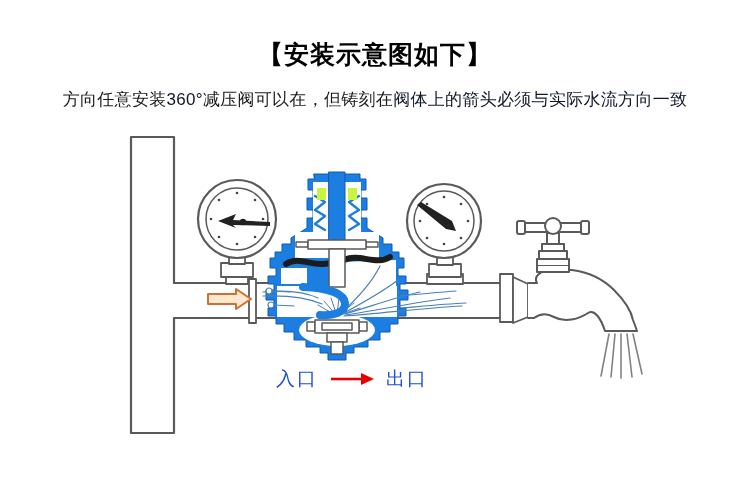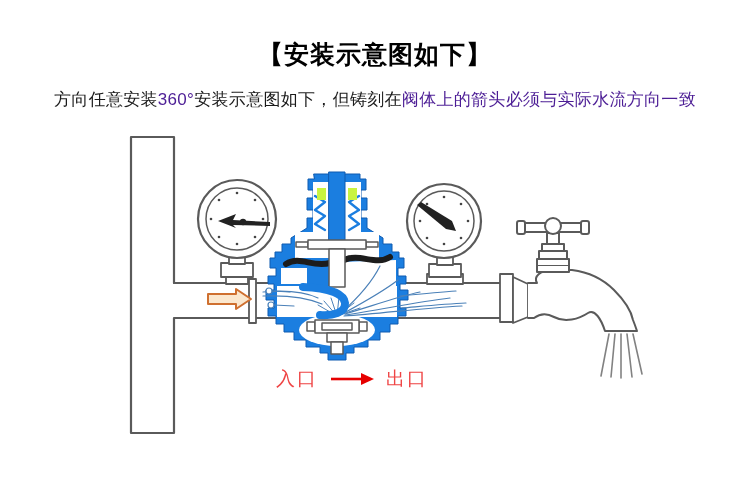--- a/index.html
+++ b/index.html
@@ -9,24 +9,24 @@
   }
   .stage{position:absolute;inset:0;width:750px;height:464px;}
   .title{
     position:absolute;top:38px;left:0;right:0;text-align:center;
     font-size:25px;font-weight:bold;color:#000;letter-spacing:1px;
   }
   .note{
     position:absolute;top:88px;left:0;right:0;text-align:center;
     font-size:17px;color:#1a1a1a;letter-spacing:0.3px;white-space:nowrap;
   }
-  .note .red{color:#4c1d95;}
+  .note .red{color:#0f172a;}
   .io-label{
     position:absolute;top:366px;left:276px;display:flex;align-items:center;gap:11px;
-    font-size:19px;color:#ef4444;letter-spacing:2px;
+    font-size:19px;color:#1d4ed8;letter-spacing:2px;
   }
   svg{display:block;}
   .diagram-svg{position:absolute;top:0;left:0;}
 </style>
 </head>
 <body>
 
 <div class="stage">
 
   <svg class="diagram-svg" width="750" height="480" viewBox="0 0 750 480">
@@ -201,21 +201,21 @@
           <rect x="331" y="342" width="12" height="12"></rect>
         </g>
       </g>
 
     </g>
   </svg>
 
   <div class="title">【安装示意图如下】</div>
 
   <div class="note">
-    <span>方向任意安装</span><span class="red">360°</span><span>安装示意图如下，但铸刻在</span><span class="red">阀体上的箭头必须与实际水流方向一致</span>
+    <span>方向任意安装</span><span class="red">360°</span><span>减压阀可以在，但铸刻在</span><span class="red">阀体上的箭头必须与实际水流方向一致</span>
   </div>
 
   <div class="io-label">
     <span>入口</span>
     <svg width="46" height="16" viewBox="0 0 46 16">
       <line x1="2" y1="8" x2="33" y2="8" stroke="#e60000" stroke-width="2.6"></line>
       <polygon points="32,2 45,8 32,14" fill="#e60000"></polygon>
     </svg>
     <span>出口</span>
   </div>

